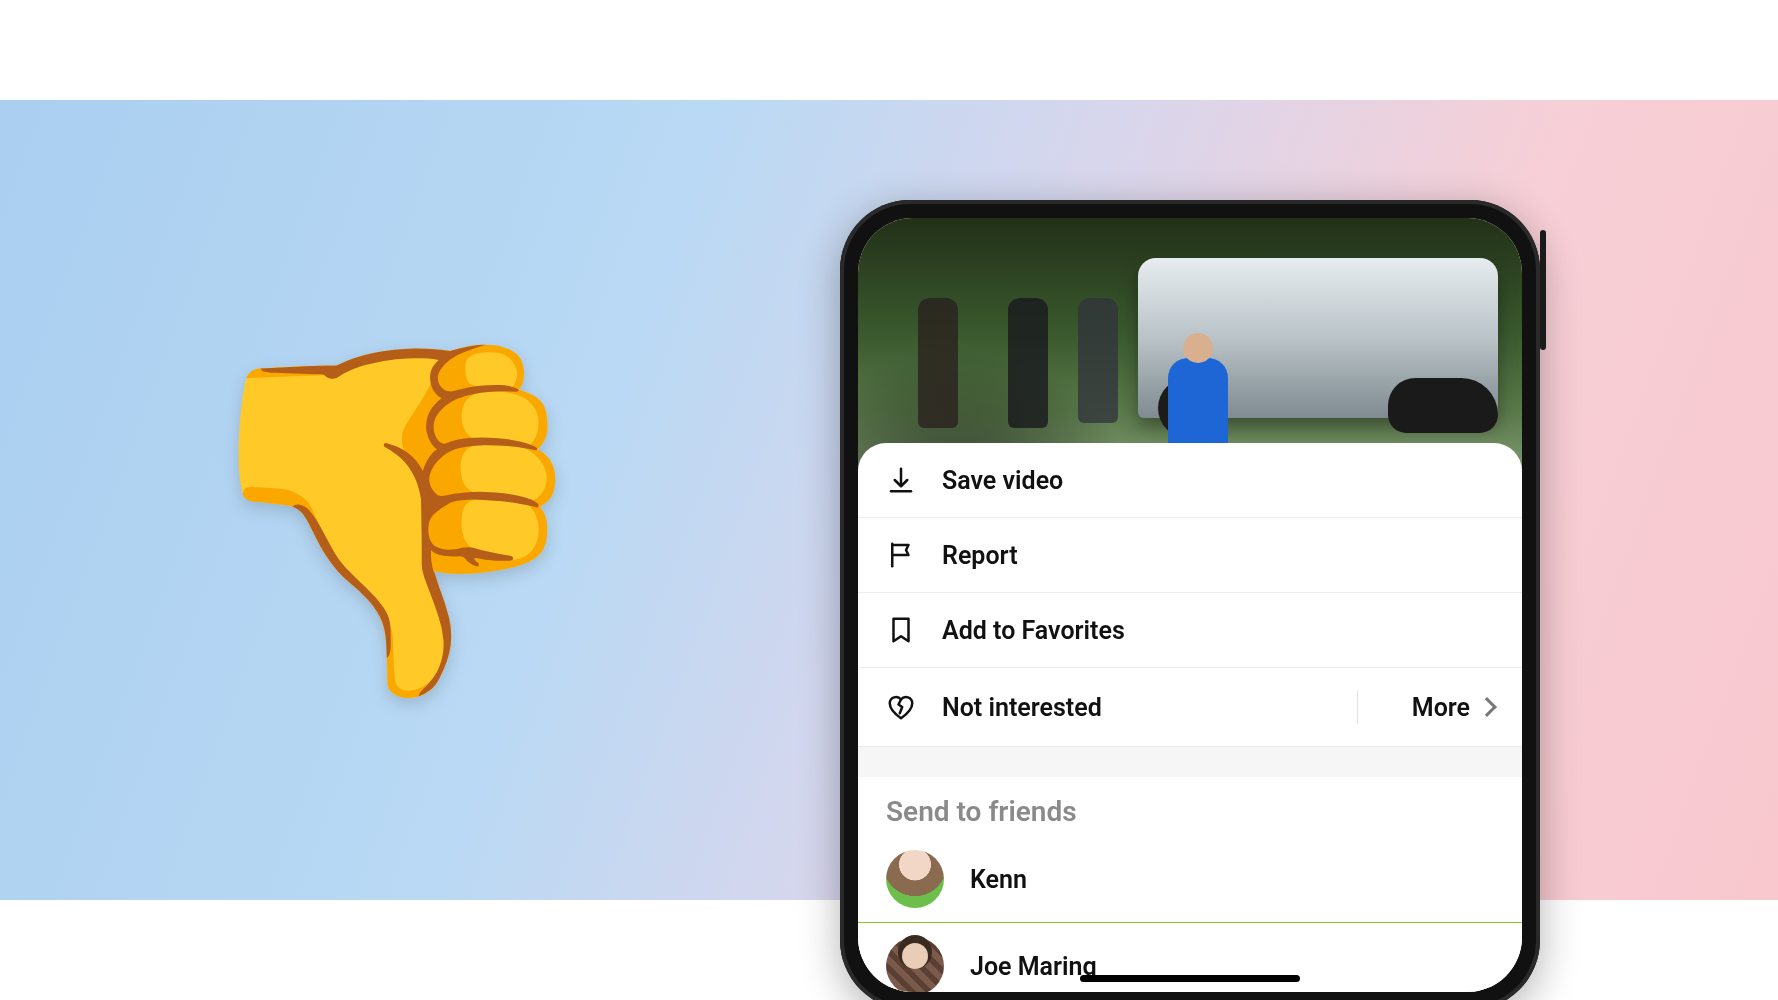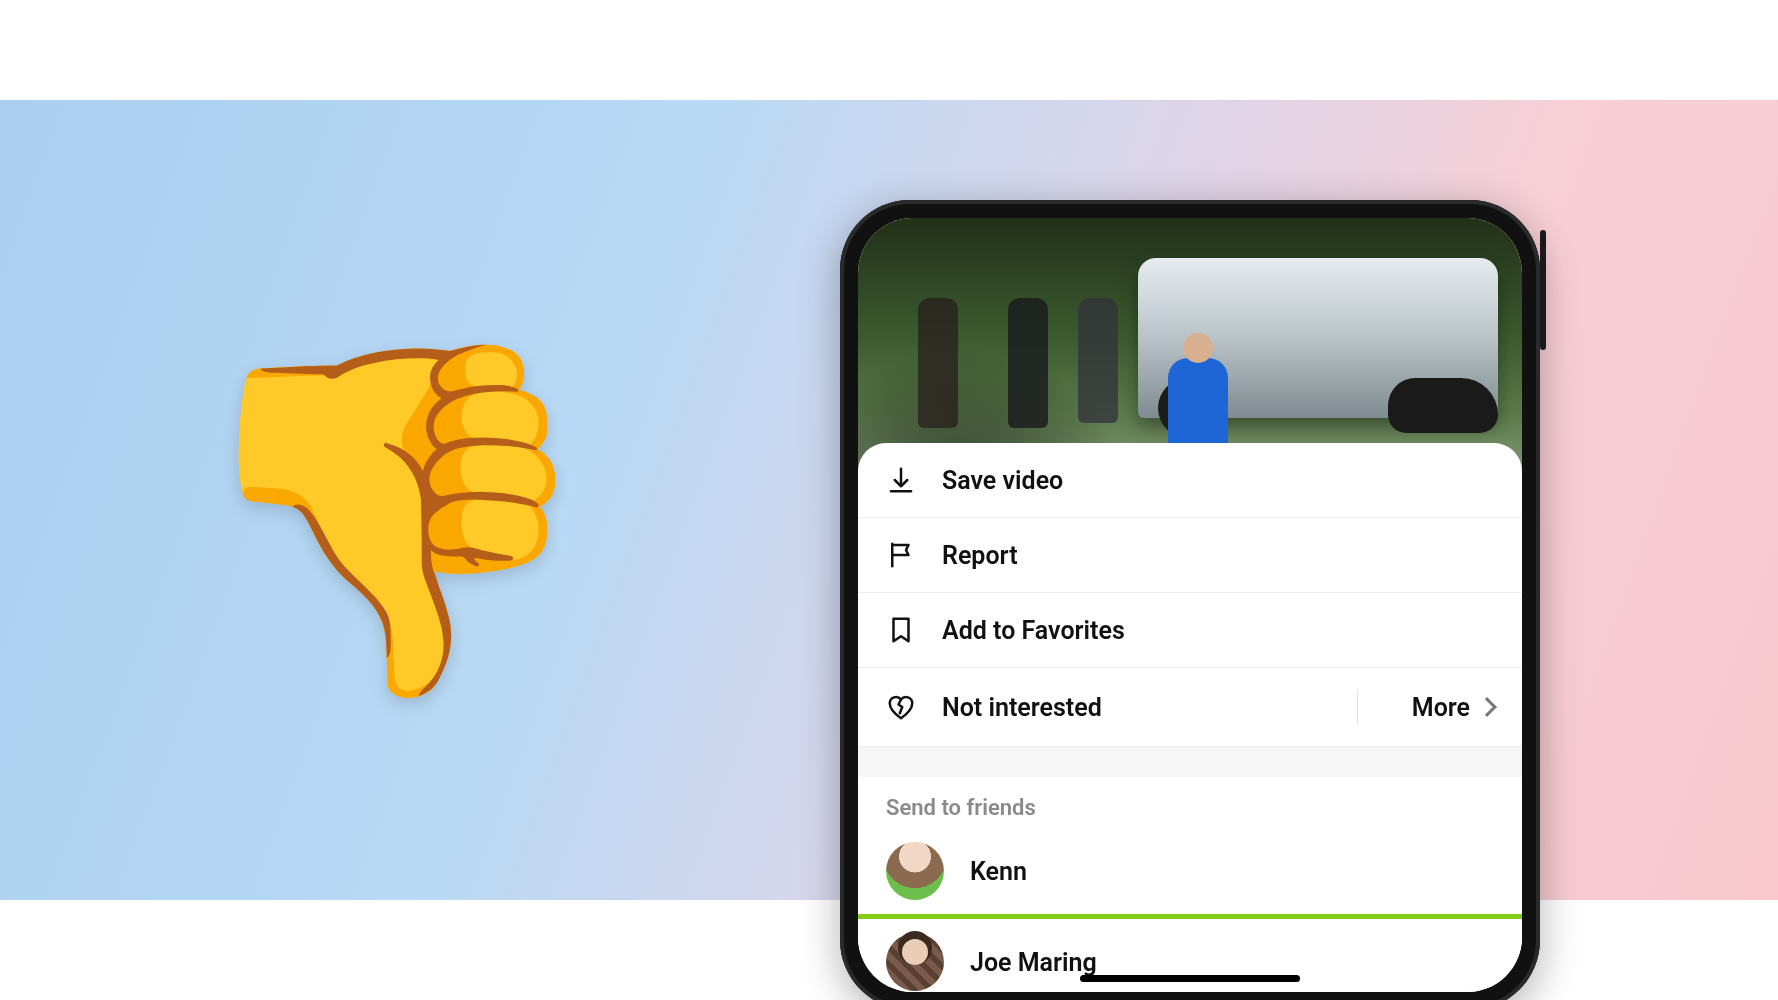--- a/index.html
+++ b/index.html
@@ -167,29 +167,29 @@
   }
   .chev {
     width: 14px; height: 14px;
     border-top: 3px solid #777;
     border-right: 3px solid #777;
     transform: rotate(45deg);
   }
   .section-gap { height: 30px; background: #f6f6f6; }
   .section-title {
     padding: 18px 28px 8px 28px;
-    font-size: 22px;
+    font-size: 28px;
     font-weight: 600;
     color: #8a8a8a;
   }
   .friend-item {
     display: flex;
     align-items: center;
     padding: 14px 28px;
-    border-bottom: 5px solid #84cc16;
+    border-bottom: 1px solid #84cc16;
     cursor: pointer;
   }
   .avatar {
     width: 58px; height: 58px;
     border-radius: 50%;
     margin-right: 26px;
     flex: 0 0 58px;
     background: #ccc;
   }
   .avatar.a1 { background: radial-gradient(circle at 50% 25%, #f2d7c6 0 30%, #8a6b4f 31% 60%, #6bbf4a 61% 100%); }

